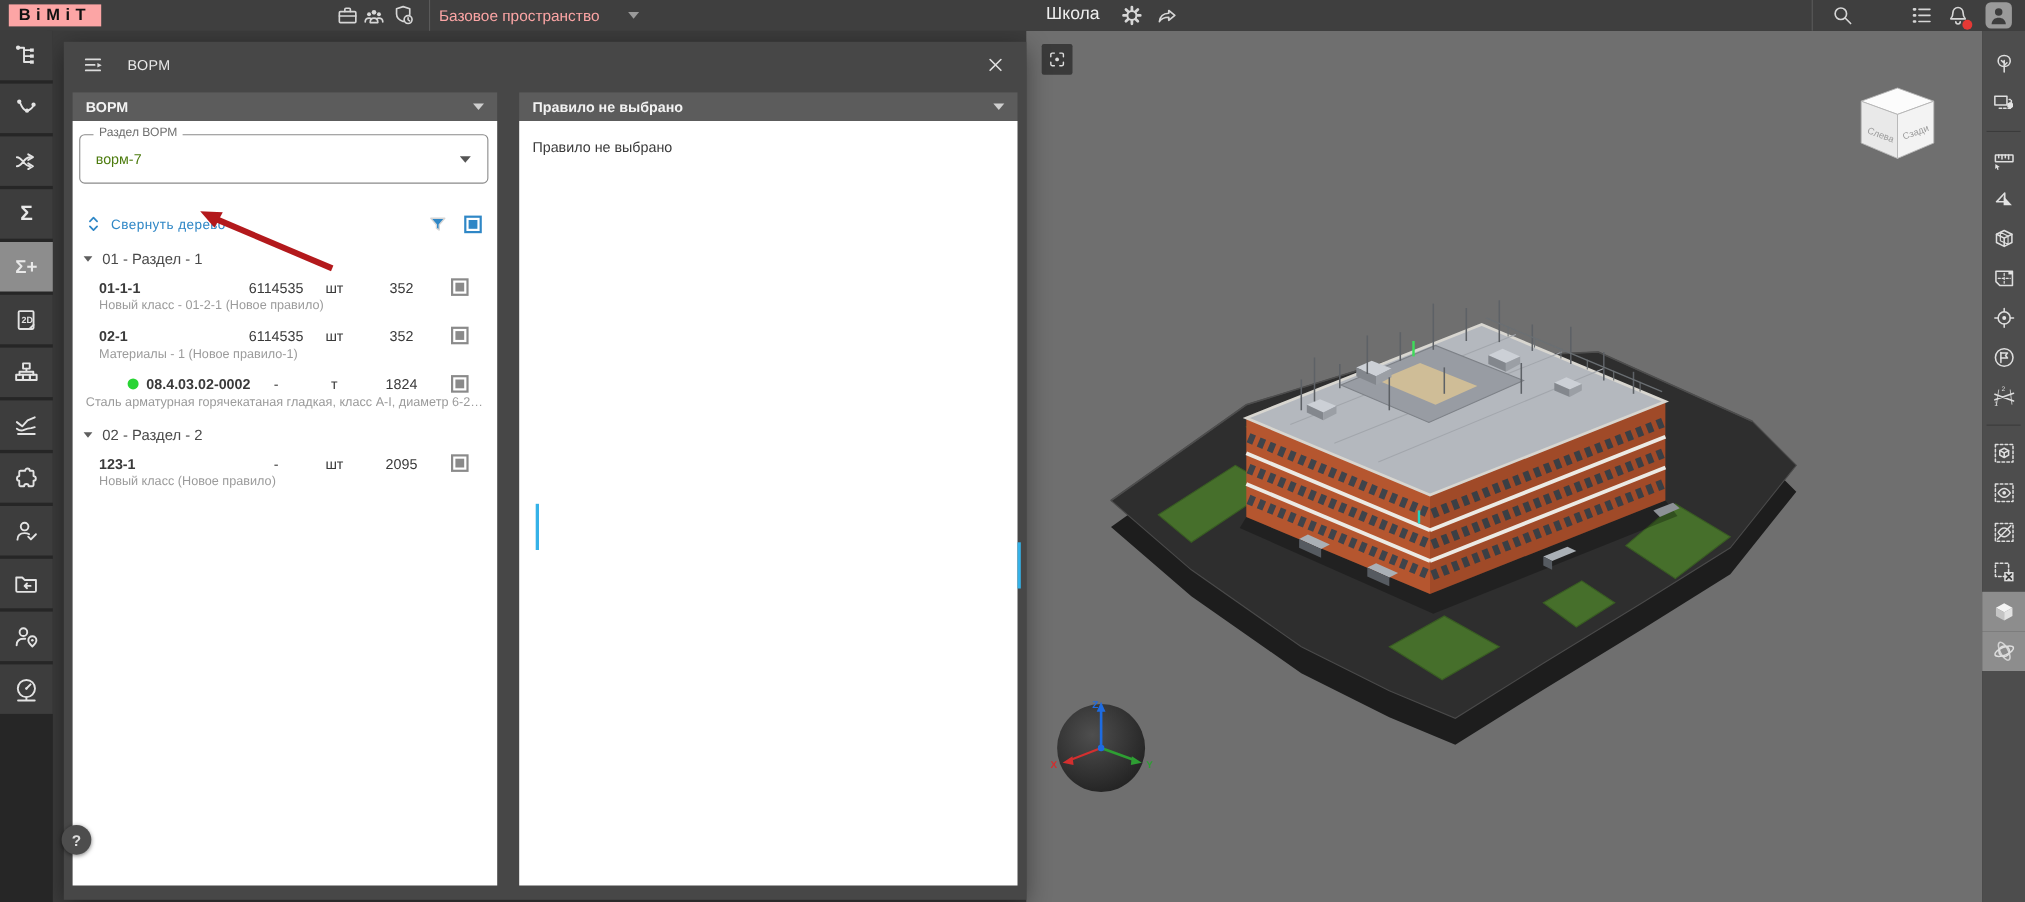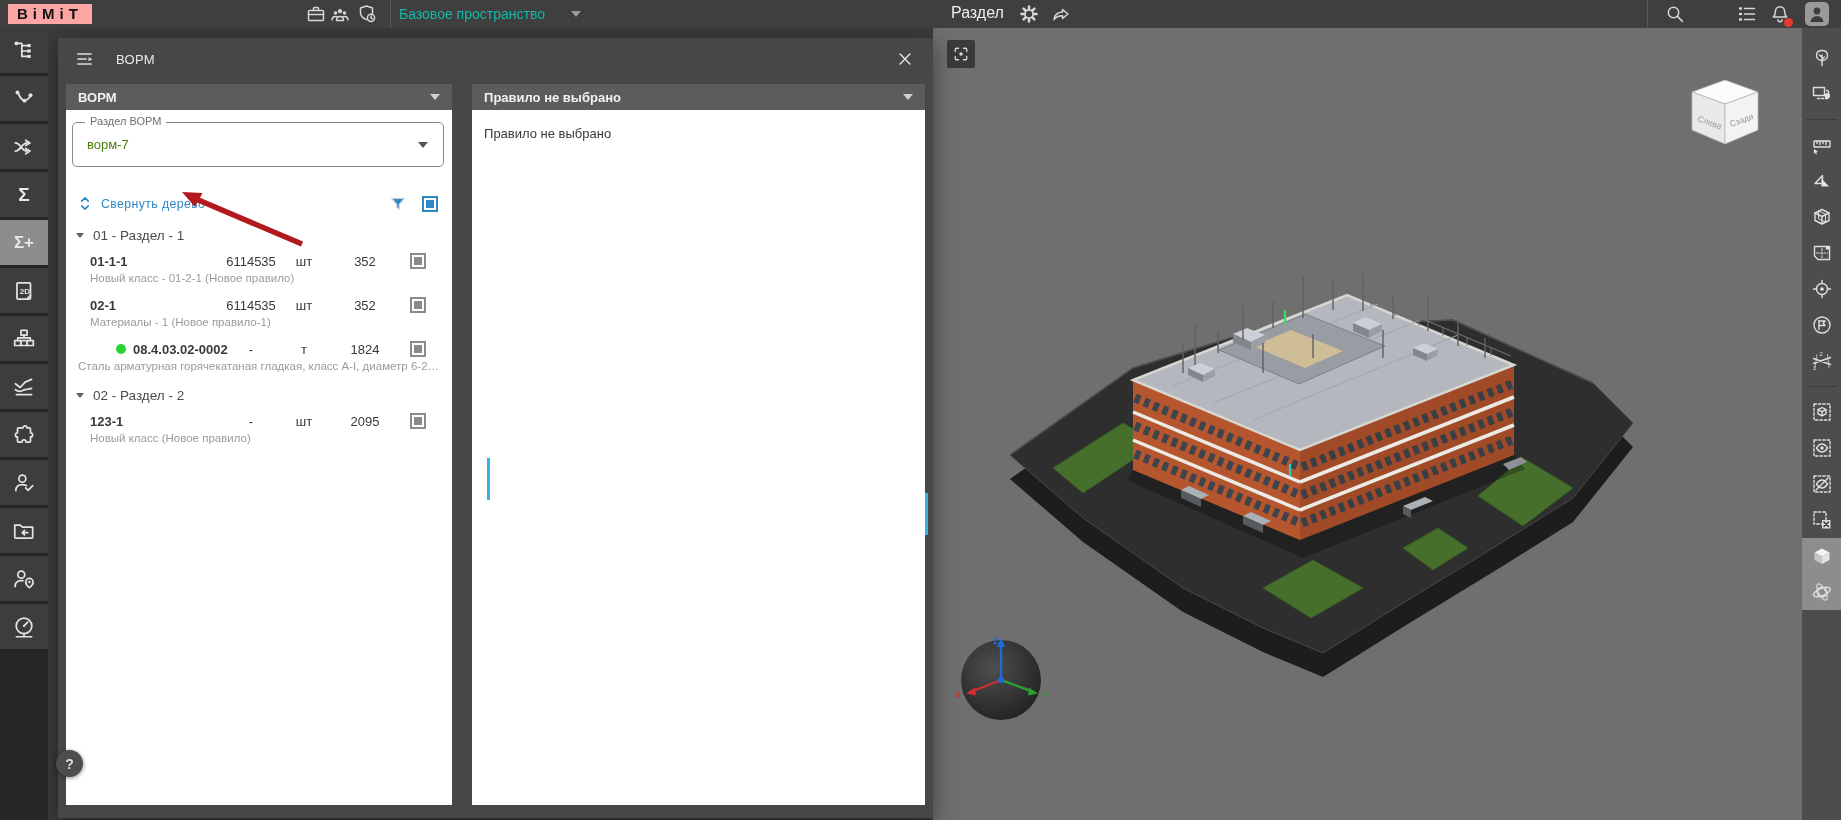--- a/index.html
+++ b/index.html
@@ -11,21 +11,21 @@
   .ic{display:flex;align-items:center;justify-content:center}
   .ic svg{stroke:#d6d6d6;fill:none;stroke-width:1.5;stroke-linecap:round;stroke-linejoin:round}
 
   
   .topbar{position:absolute;left:0;top:0;width:1841px;height:28px;background:#3f3f3f;z-index:40}
   .logo{position:absolute;left:8px;top:4px;height:20px;background:#fca5a5;color:#111;
         font-weight:bold;font-size:15px;letter-spacing:5px;padding:1px 9px;line-height:18px}
   .tb-ic{position:absolute;top:3px;width:22px;height:22px}
   .tb-divider{position:absolute;top:0;width:1px;height:28px;background:#5a5a5a}
   .space-sel{position:absolute;left:399px;top:0;height:28px;display:flex;align-items:center;gap:26px;cursor:pointer}
-  .space-sel .txt{color:#14b8a6;font-size:14px}
+  .space-sel .txt{color:#fca5a5;font-size:14px}
   .caret{width:0;height:0;border-left:5px solid transparent;border-right:5px solid transparent;border-top:6px solid #9a9a9a}
   .proj-title{position:absolute;left:951px;top:4px;color:#eee;font-size:16px}
   .reddot{position:absolute;right:-2px;bottom:-2px;width:9px;height:9px;border-radius:50%;background:var(--notif,#e53935)}
   .avatar{position:absolute;left:1805px;top:2px;width:24px;height:24px;border-radius:5px;background:#9a9a9a}
   .avatar svg{stroke:none;fill:#3d3d3d}
 
   
   .sidebar{position:absolute;left:0;top:28px;width:48px;height:792px;background:#262626;z-index:30}
   .sb-tile{width:48px;height:45px;margin-bottom:3px;background:#3d3d3d;display:flex;align-items:center;justify-content:center;cursor:pointer}
   .sb-tile.active{background:#8d8d8d}
@@ -124,21 +124,21 @@
         <path d="M15 13.1v1.8l1.3 1"></path>
       </svg>
   </div>
   <div class="tb-divider" style="left:390px"></div>
 
   <div class="space-sel">
     <span class="txt">Базовое пространство</span>
     <span class="caret"></span>
   </div>
 
-  <div class="proj-title">Раздел</div>
+  <div class="proj-title">Школа</div>
   <div class="tb-ic ic" style="left:1018px">
     <svg width="22" height="22" viewBox="0 0 22 22">
         <circle cx="11" cy="11" r="4.1" stroke-width="1.8"></circle>
         <g stroke-width="2.5">
           <path d="M11 3.4v2.6M11 16v2.6M3.4 11H6M16 11h2.6M5.6 5.6l1.9 1.9M14.5 14.5l1.9 1.9M16.4 5.6l-1.9 1.9M7.5 14.5l-1.9 1.9"></path>
         </g>
       </svg>
   </div>
   <div class="tb-ic ic" style="left:1050px">
     <svg width="22" height="22" viewBox="0 0 22 22">

